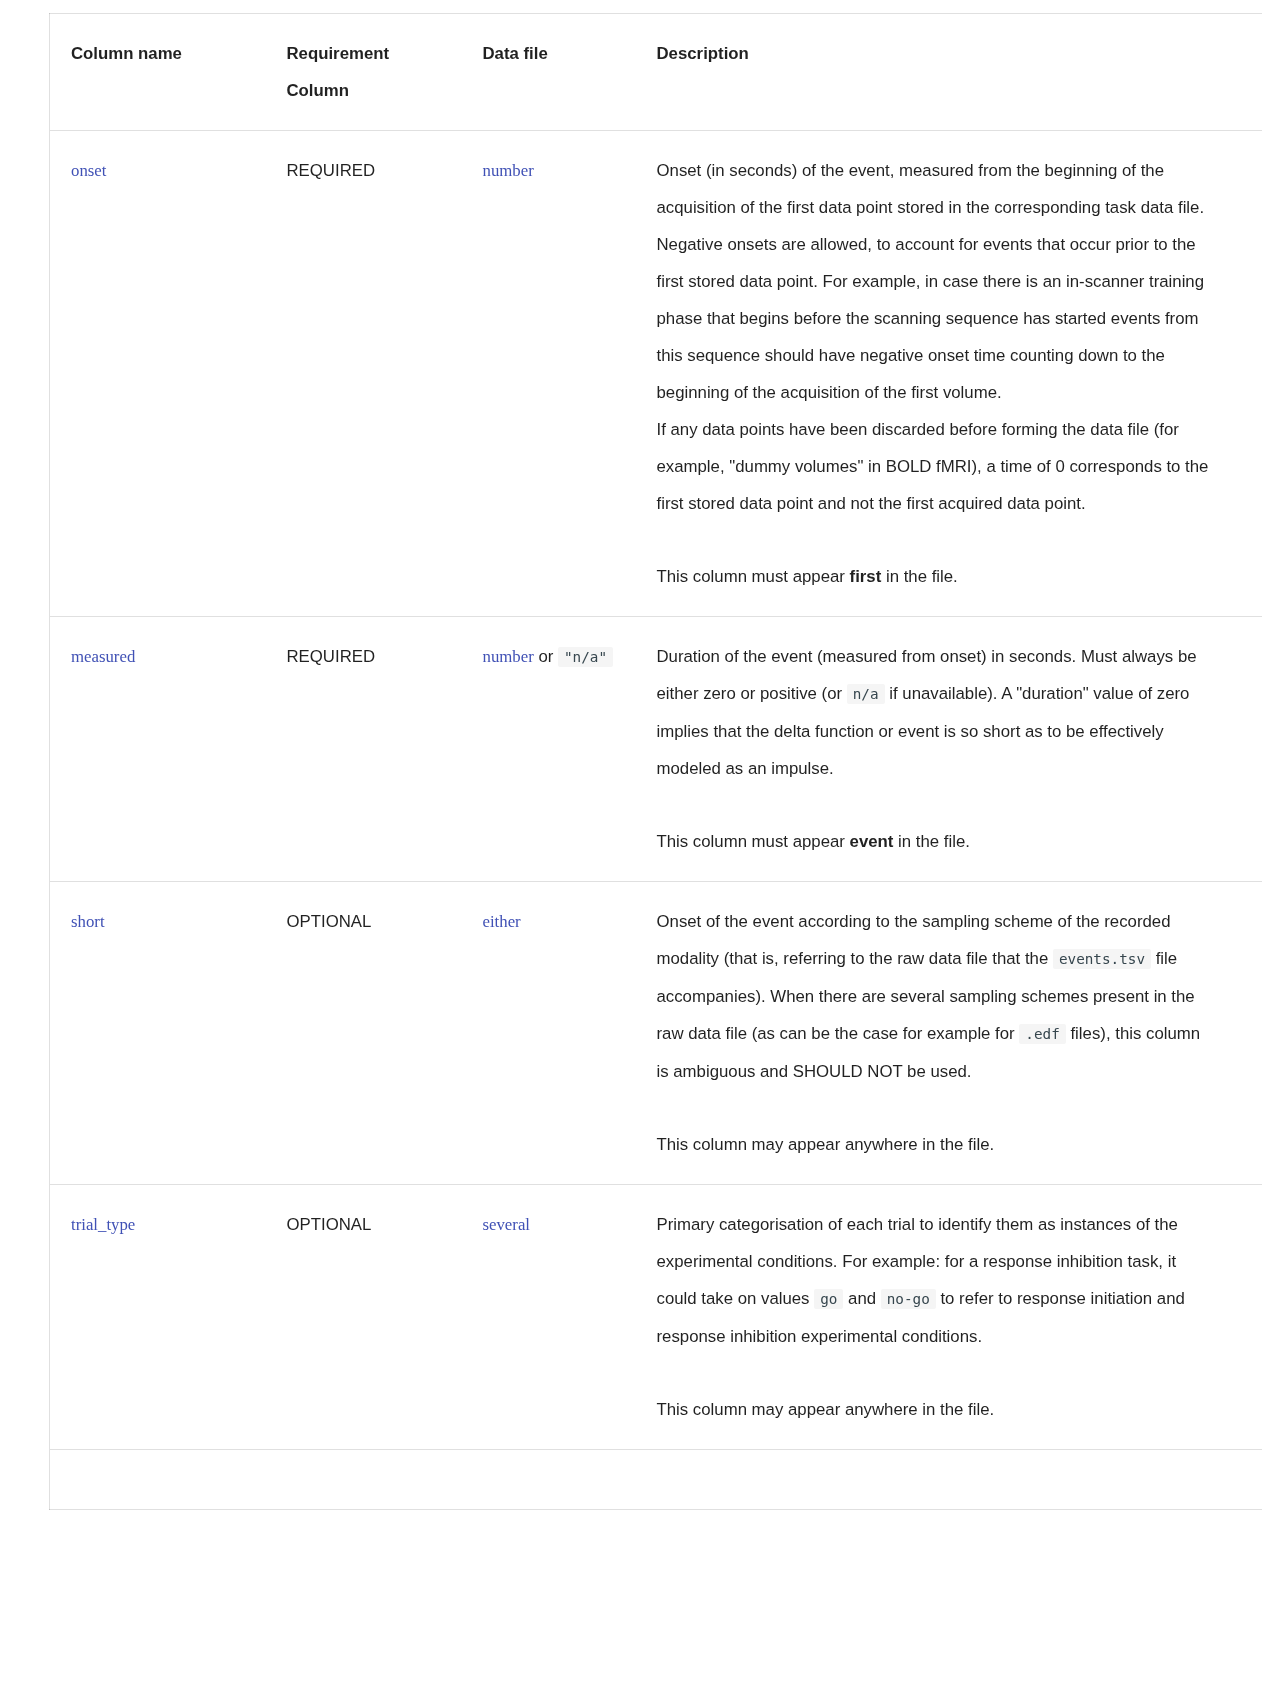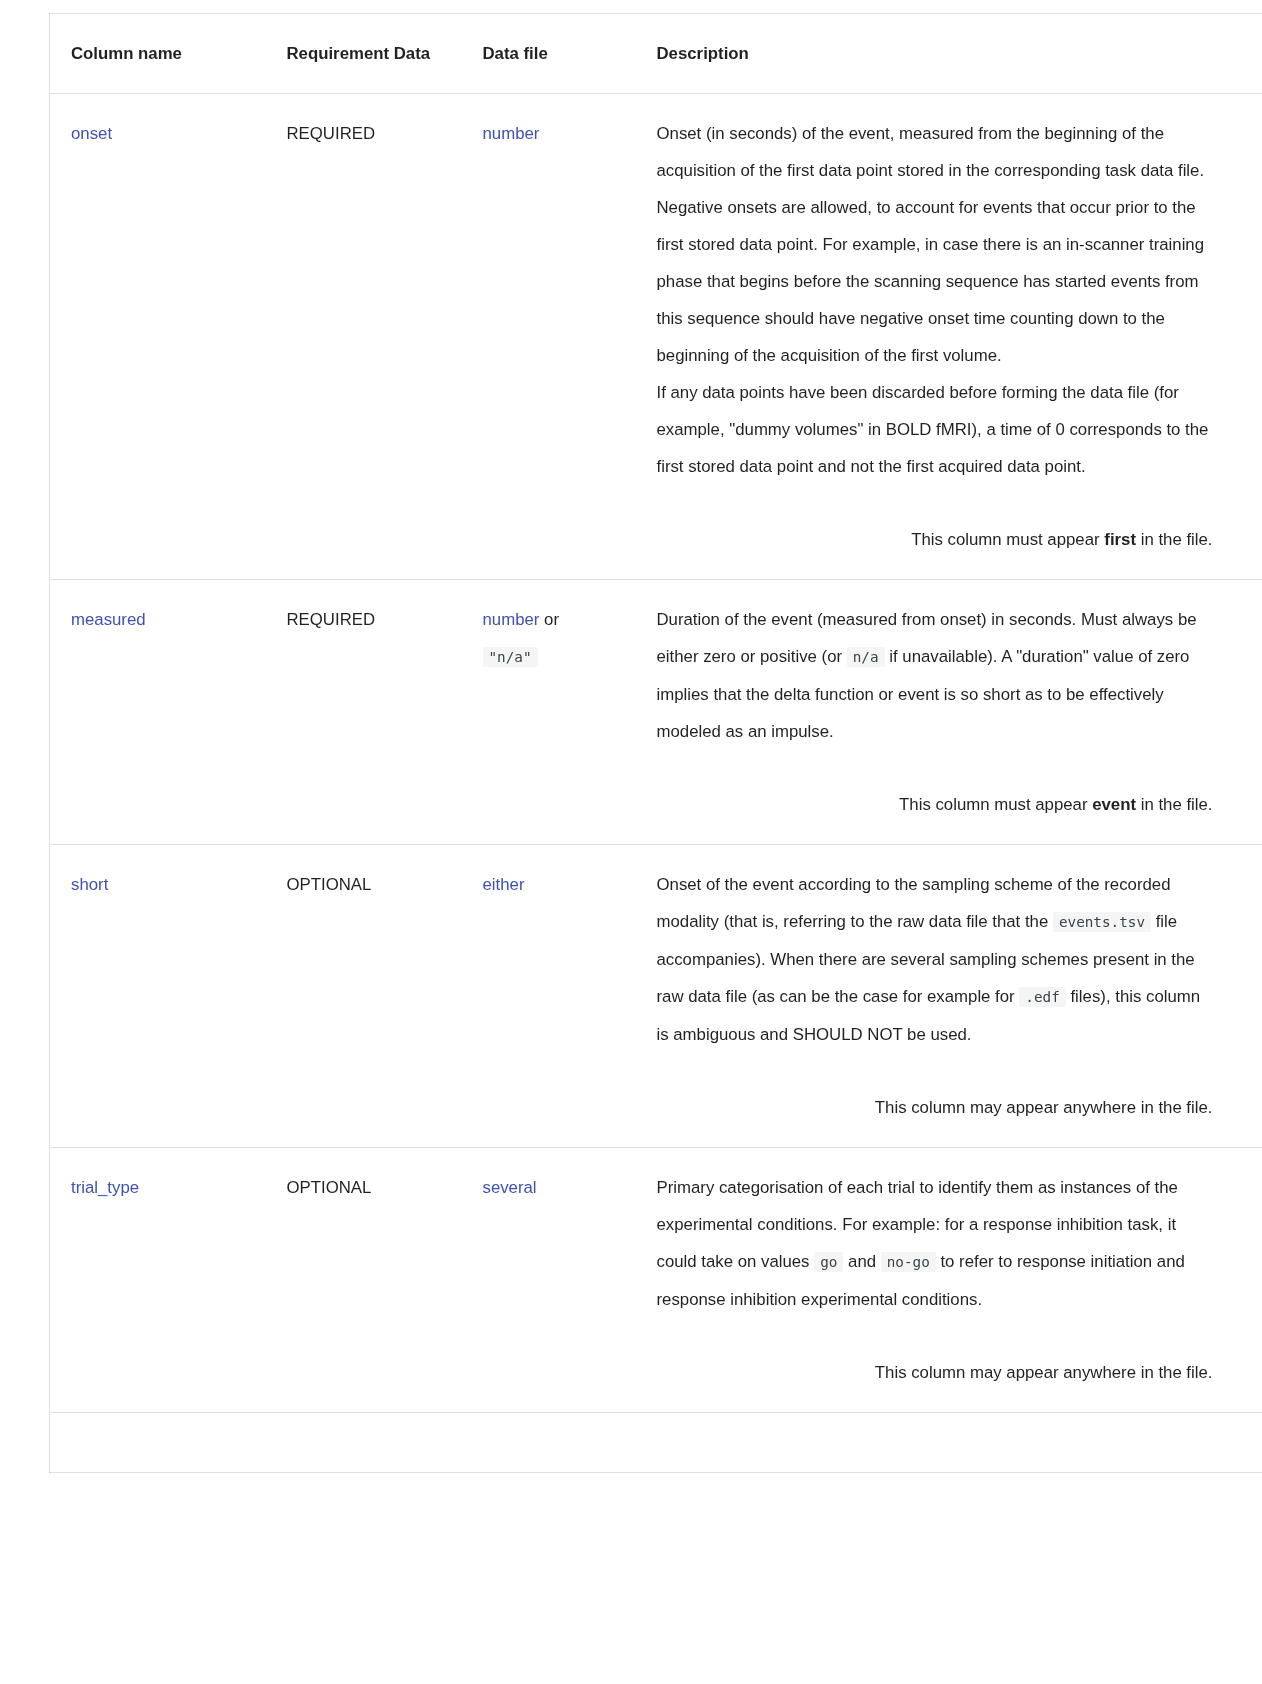--- a/index.html
+++ b/index.html
@@ -28,51 +28,51 @@
   }
   th,td{
     box-sizing:border-box;
     vertical-align:top;
     text-align:left;
     padding:21px;
     border-bottom:1px solid var(--border);
     font-weight:400;
   }
   th{font-weight:700;}
-  a.doclink{color:var(--link);text-decoration:none;cursor:pointer;}
+  a.doclink{color:var(--link);text-decoration:none;cursor:pointer;font-family:Liberation Serif, serif;}
   code.inline-code{
     font-family:"DejaVu Sans Mono","Liberation Mono",monospace;
     font-size:14.3px;
     color:var(--code-fg);
     background:var(--code-bg);
     border-radius:2px;
     padding:2px 6px;
     white-space:nowrap;
   }
   td.desc-cell .desc-inner{max-width:556px;}
   td.desc-cell p{margin:0;}
-  td.desc-cell p + p{margin-top:36px;text-align:right;}
+  td.desc-cell p + p{margin-top:36px;}
   b.strong{font-weight:700;}
   tr.stub-row td{border-bottom:none;height:60px;}
 </style>
 </head>
 <body>
 
 <div class="page">
   <table class="spec-table">
     <colgroup>
       <col style="width:216px">
       <col style="width:196px">
       <col style="width:174px">
       <col>
     </colgroup>
     <thead>
       <tr>
         <th>Column name</th>
-        <th>Requirement Data</th>
+        <th>Requirement Column</th>
         <th>Data file</th>
         <th>Description</th>
       </tr>
     </thead>
     <tbody id="tbody">
         <tr>
           <td><a class="doclink">onset</a></td>
           <td>REQUIRED</td>
           <td><a class="doclink">number</a></td>
           <td class="desc-cell">

